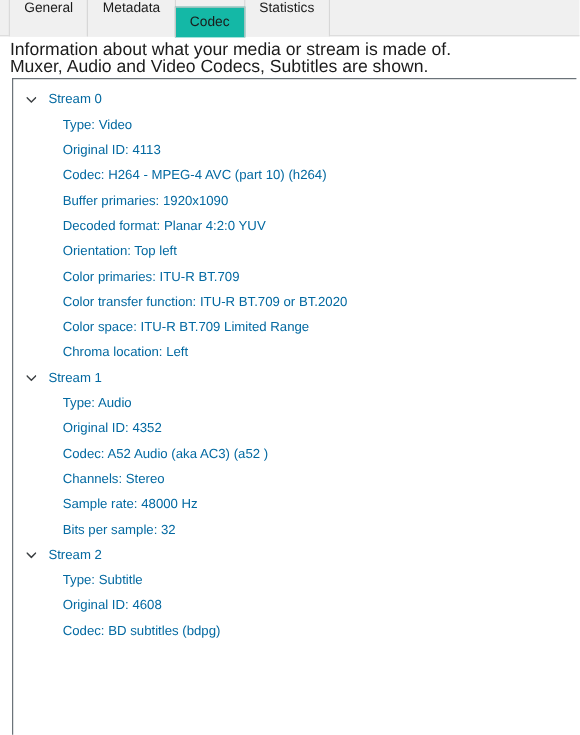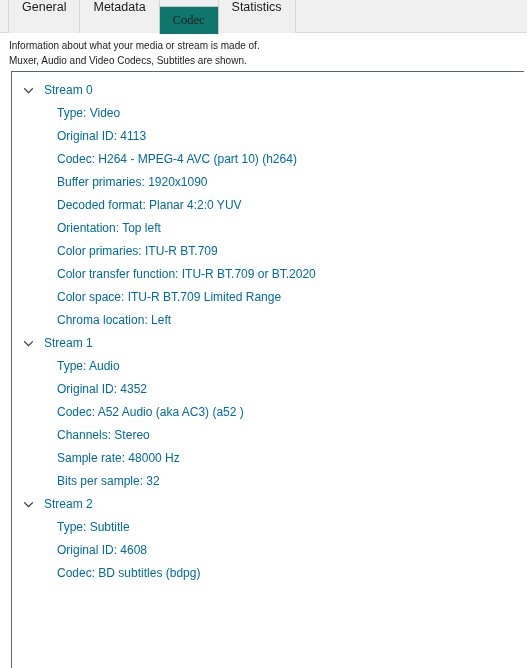--- a/index.html
+++ b/index.html
@@ -47,36 +47,35 @@
     background: #f0f0f0;
     border: 1px solid #d7d7d7;
     border-bottom: none;
     box-sizing: border-box;
     white-space: nowrap;
     cursor: default;
     position: relative;
     margin-right: -1px;
   }
   .tab.active {
-    background: #0f766e;
+    background: #14b8a6;
     height: 28px;
     line-height: 27px;
     margin-bottom: -1px;
     border-color: #c6c6c6;
     z-index: 3;
-    font-family: Liberation Serif, serif;
   }
 
   
   .description {
     position: absolute;
     left: 9px;
     top: 38px;
     width: 500px;
-    font-size: 10px;
+    font-size: 16px;
     line-height: 15px;
     color: #1b1b1b;
   }
   .description div {
     white-space: nowrap;
   }
 
   
   .tree-panel {
     position: absolute;

